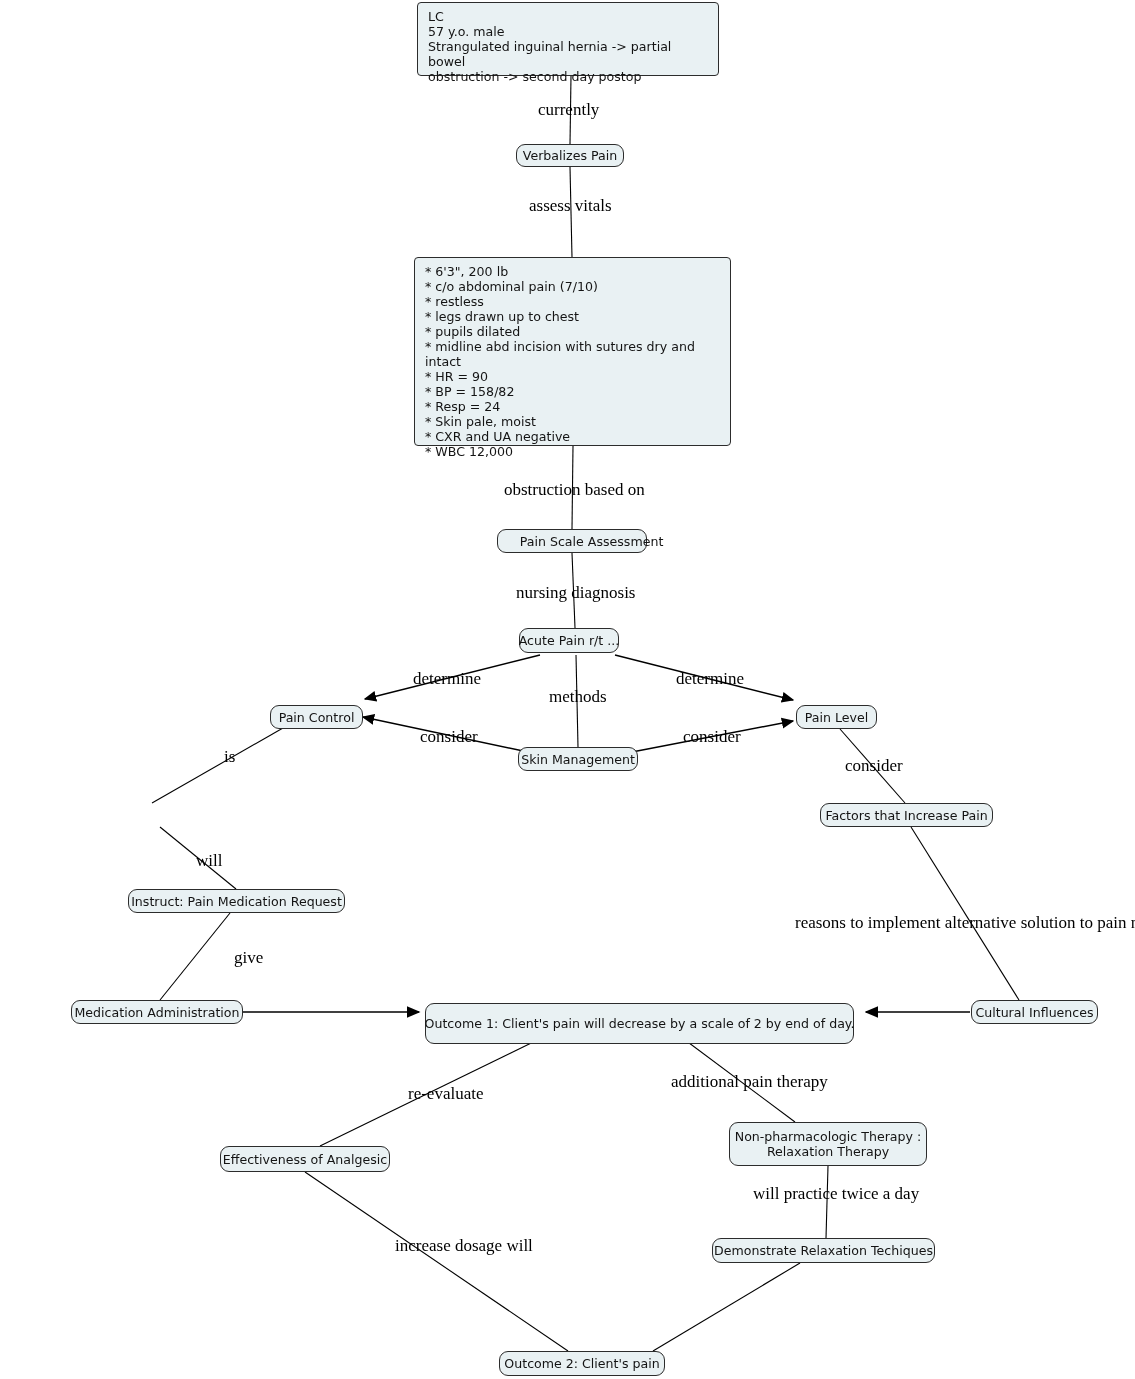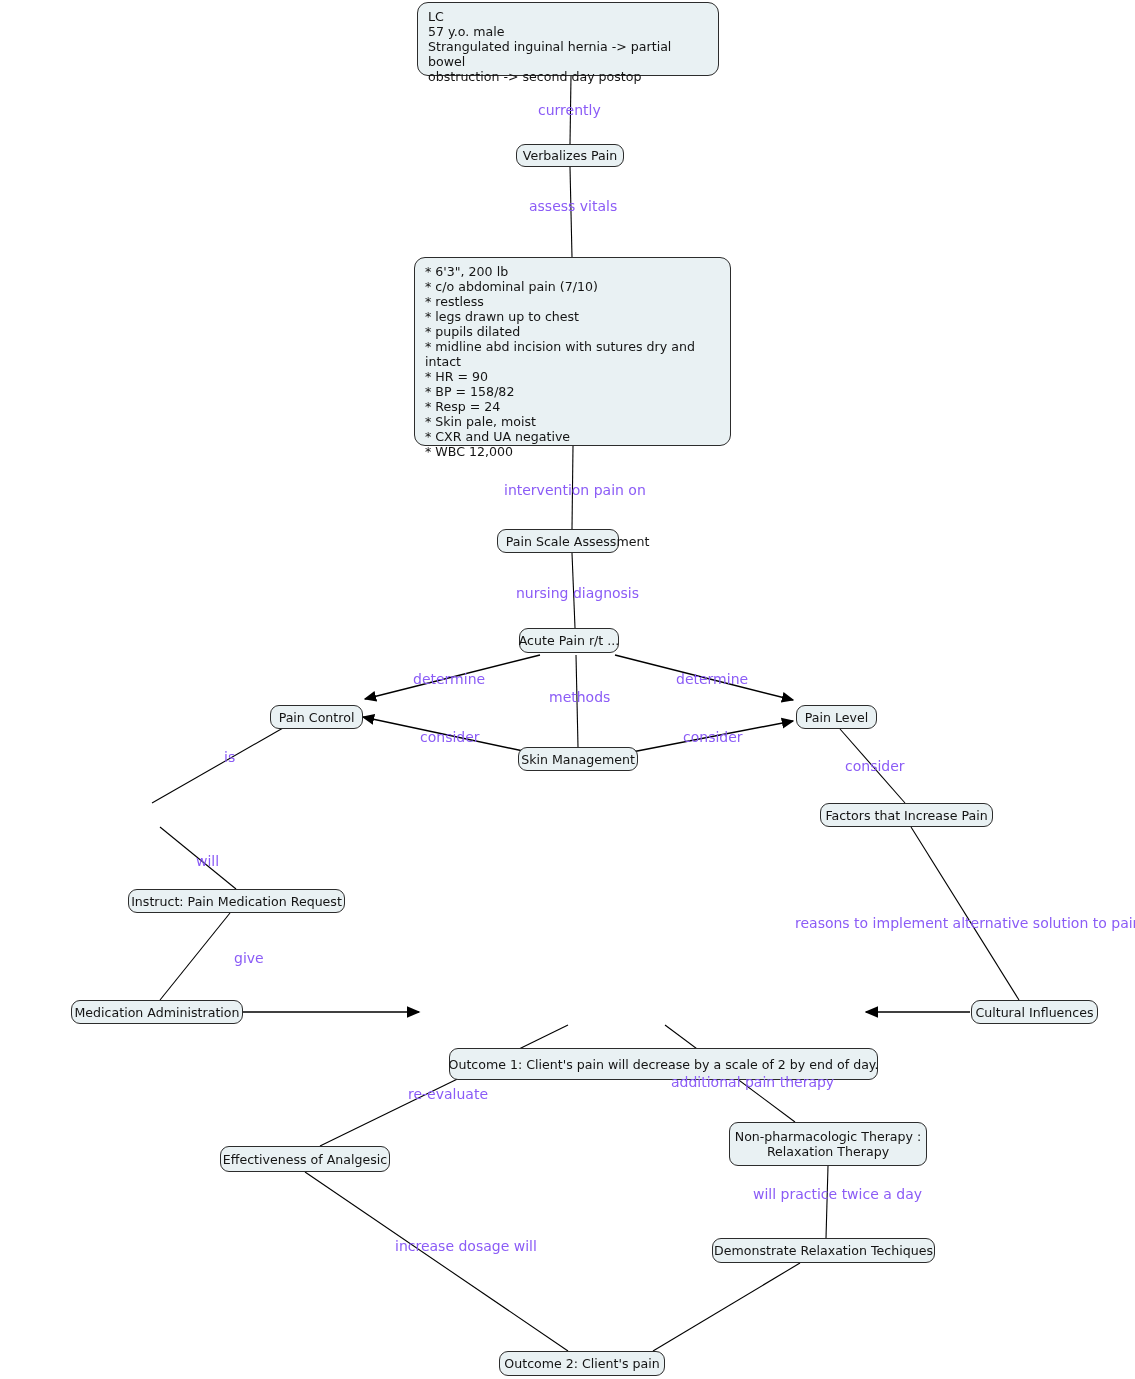--- a/index.html
+++ b/index.html
@@ -44,30 +44,31 @@
     padding: 3px 9px;
     white-space: pre;
     z-index: 5;
   }
   .node.left-align {
     justify-content: flex-start;
     text-align: left;
     align-items: flex-start;
     padding: 6px 10px;
     white-space: pre-line;
-    border-radius: 11px;
+    border-radius: 4px;
   }
   .edge-label {
     position: absolute;
-    font-size: 14px;
+    font-size: 17px;
     line-height: 14px;
-    color: #8b5cf6;
+    color: #000000;
     white-space: pre;
     background: transparent;
     z-index: 6;
+    font-family: Liberation Serif, serif;
   }
 </style>
 </head>
 <body>
 
 <div id="canvas">
 
   <svg id="edge-layer" width="1135" height="1379" viewBox="0 0 1135 1379" xmlns="http://www.w3.org/2000/svg">
     <defs>
       <marker id="arrow" markerWidth="9" markerHeight="9" refX="8" refY="4.5" orient="auto" markerUnits="strokeWidth">
@@ -137,21 +138,21 @@
 * pupils dilated
 * midline abd incision with sutures dry and intact
 * HR = 90
 * BP = 158/82
 * Resp = 24
 * Skin pale, moist
 * CXR and UA negative
 * WBC 12,000</span>
   </div>
 
-  <div class="node" style="left:497px; top:529px; width:122px; height:24px;padding-left:48px;">
+  <div class="node" style="left:497px; top:529px; width:150px; height:24px;padding-left:48px;">
     <span>Pain Scale Assessment</span>
   </div>
 
   <div class="node" style="left:519px; top:628px; width:100px; height:25px;">
     <span>Acute Pain r/t ...</span>
   </div>
 
   <div class="node" style="left:270px; top:705px; width:93px; height:24px;">
     <span>Pain Control</span>
   </div>
@@ -170,21 +171,21 @@
   </div>
 
   <div class="node" style="left:128px; top:889px; width:217px; height:24px;">
     <span>Instruct: Pain Medication Request</span>
   </div>
 
   <div class="node" style="left:71px; top:1000px; width:172px; height:24px;">
     <span>Medication Administration</span>
   </div>
 
-  <div class="node" style="left:425px; top:1048px; width:429px; height:32px;margin-left:24px;">
+  <div class="node" style="left:425px; top:1003px; width:429px; height:41px;">
     <span>Outcome 1: Client's pain will decrease by a scale of 2 by end of day.</span>
   </div>
 
   <div class="node" style="left:971px; top:1000px; width:127px; height:24px;">
     <span>Cultural Influences</span>
   </div>
 
   <div class="node" style="left:220px; top:1146px; width:170px; height:26px;">
     <span>Effectiveness of Analgesic</span>
   </div>
@@ -199,21 +200,21 @@
   </div>
 
   <div class="node" style="left:499px; top:1351px; width:166px; height:25px;">
     <span>Outcome 2: Client's pain</span>
   </div>
 
   <div class="edge-label" style="left:538px; top:103px;">currently</div>
 
   <div class="edge-label" style="left:529px; top:199px;">assess vitals</div>
 
-  <div class="edge-label" style="left:504px; top:483px;">intervention pain on</div>
+  <div class="edge-label" style="left:504px; top:483px;">obstruction based on</div>
 
   <div class="edge-label" style="left:516px; top:586px;">nursing diagnosis</div>
 
   <div class="edge-label" style="left:413px; top:672px;">determine</div>
 
   <div class="edge-label" style="left:549px; top:690px;">methods</div>
 
   <div class="edge-label" style="left:676px; top:672px;">determine</div>
 
   <div class="edge-label" style="left:420px; top:730px;">consider</div>

